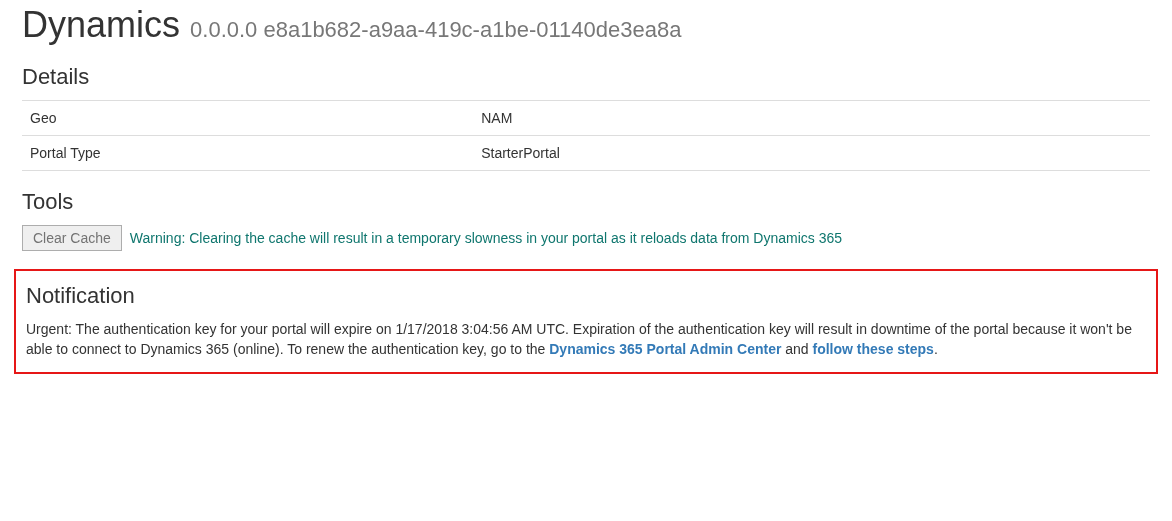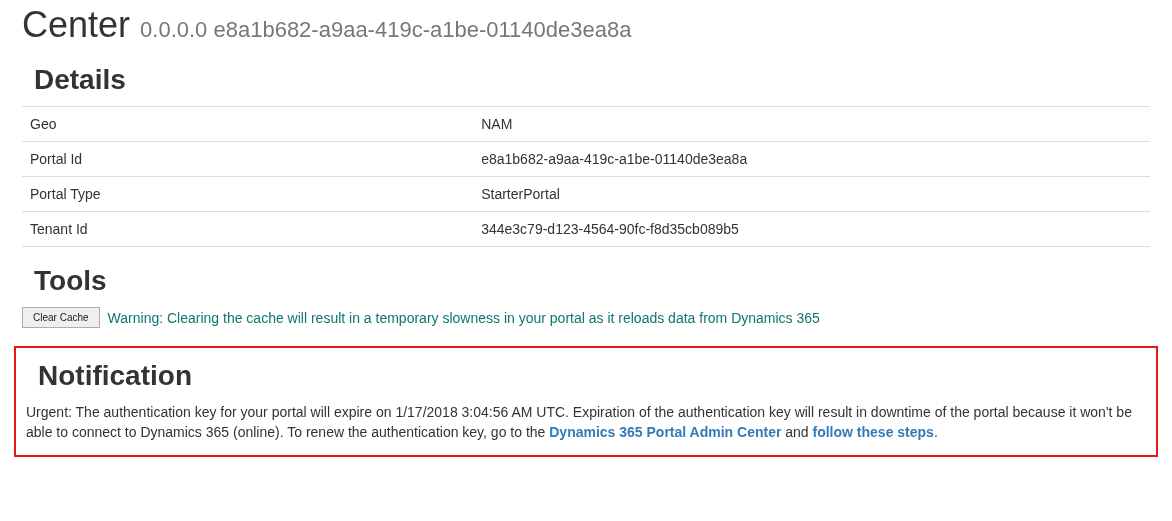--- a/index.html
+++ b/index.html
@@ -19,23 +19,23 @@
       margin: 0 0 10px 0;
       color: #333;
     }
     .page-subtitle {
       font-size: 22px;
       color: #777;
       font-weight: 400;
       margin-top: 32px;
     }
     h2.section-heading {
-      font-size: 28px;
-      font-weight: 700;
-      margin: 18px 0 10px 12px;
+      font-size: 22px;
+      font-weight: 400;
+      margin: 18px 0 10px 0;
       color: #333;
     }
     table.details-table {
       width: 100%;
       border-collapse: collapse;
       margin-bottom: 16px;
     }
     table.details-table tr {
       border-top: 1px solid #ddd;
     }
@@ -53,25 +53,25 @@
       margin-left: 24px;
     }
     .tools-row {
       display: flex;
       align-items: center;
       gap: 8px;
       margin-bottom: 18px;
     }
     button.clear-cache {
       font-family: inherit;
-      font-size: 10px;
+      font-size: 14px;
       padding: 4px 10px;
       background: #efefef;
       border: 1px solid #adadad;
-      color: #0f172a;
+      color: #737373;
       cursor: pointer;
     }
     .warning-text {
       font-size: 14px;
       color: #0f766e;
     }
     .notification-box {
       border: 2px solid #e61717;
       padding: 2px 24px 12px 10px;
       width: calc(100% + 16px);
@@ -90,43 +90,35 @@
       color: #337ab7;
       text-decoration: none;
       cursor: pointer;
       font-weight: bold;
     }
   </style>
 </head>
 <body>
 
 <h1 class="page-title">
-  <span>Center</span>
+  <span>Dynamics</span>
   <span class="page-subtitle">0.0.0.0 e8a1b682-a9aa-419c-a1be-01140de3ea8a</span>
 </h1>
 
 <h2 class="section-heading">Details</h2>
 
 <table class="details-table">
   <tbody>
     <tr>
       <td class="label-cell">Geo</td>
       <td>NAM</td>
     </tr>
     <tr>
-      <td class="label-cell">Portal Id</td>
-      <td>e8a1b682-a9aa-419c-a1be-01140de3ea8a</td>
-    </tr>
-    <tr>
       <td class="label-cell">Portal Type</td>
       <td>StarterPortal</td>
-    </tr>
-    <tr>
-      <td class="label-cell">Tenant Id</td>
-      <td>344e3c79-d123-4564-90fc-f8d35cb089b5</td>
     </tr>
   </tbody>
 </table>
 
 <h2 class="section-heading">Tools</h2>
 
 <div class="tools-row">
   <button class="clear-cache">Clear Cache</button>
   <span class="warning-text">Warning: Clearing the cache will result in a temporary slowness in your portal as it reloads data from Dynamics 365</span>
 </div>

